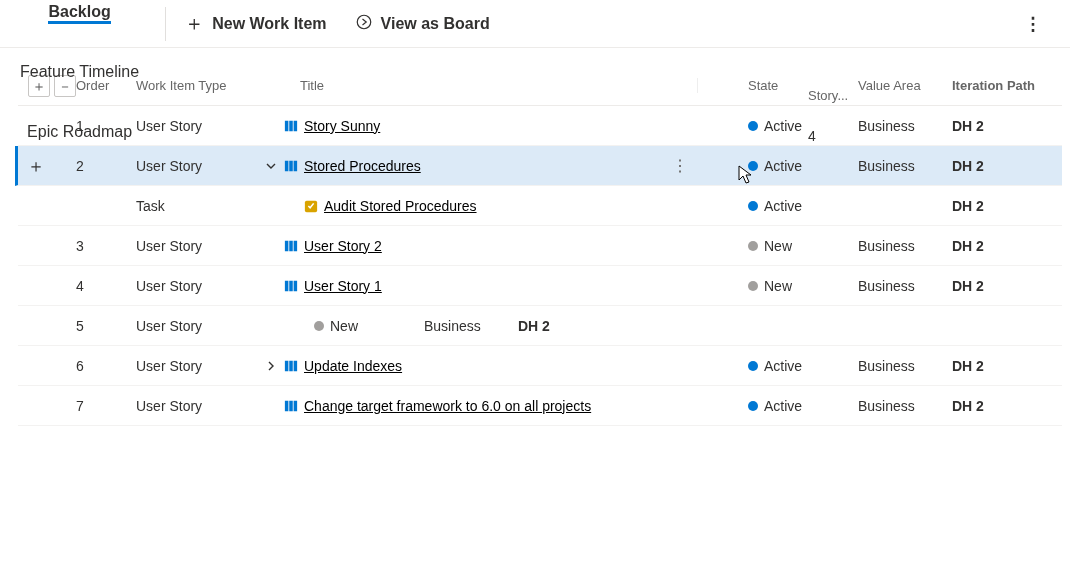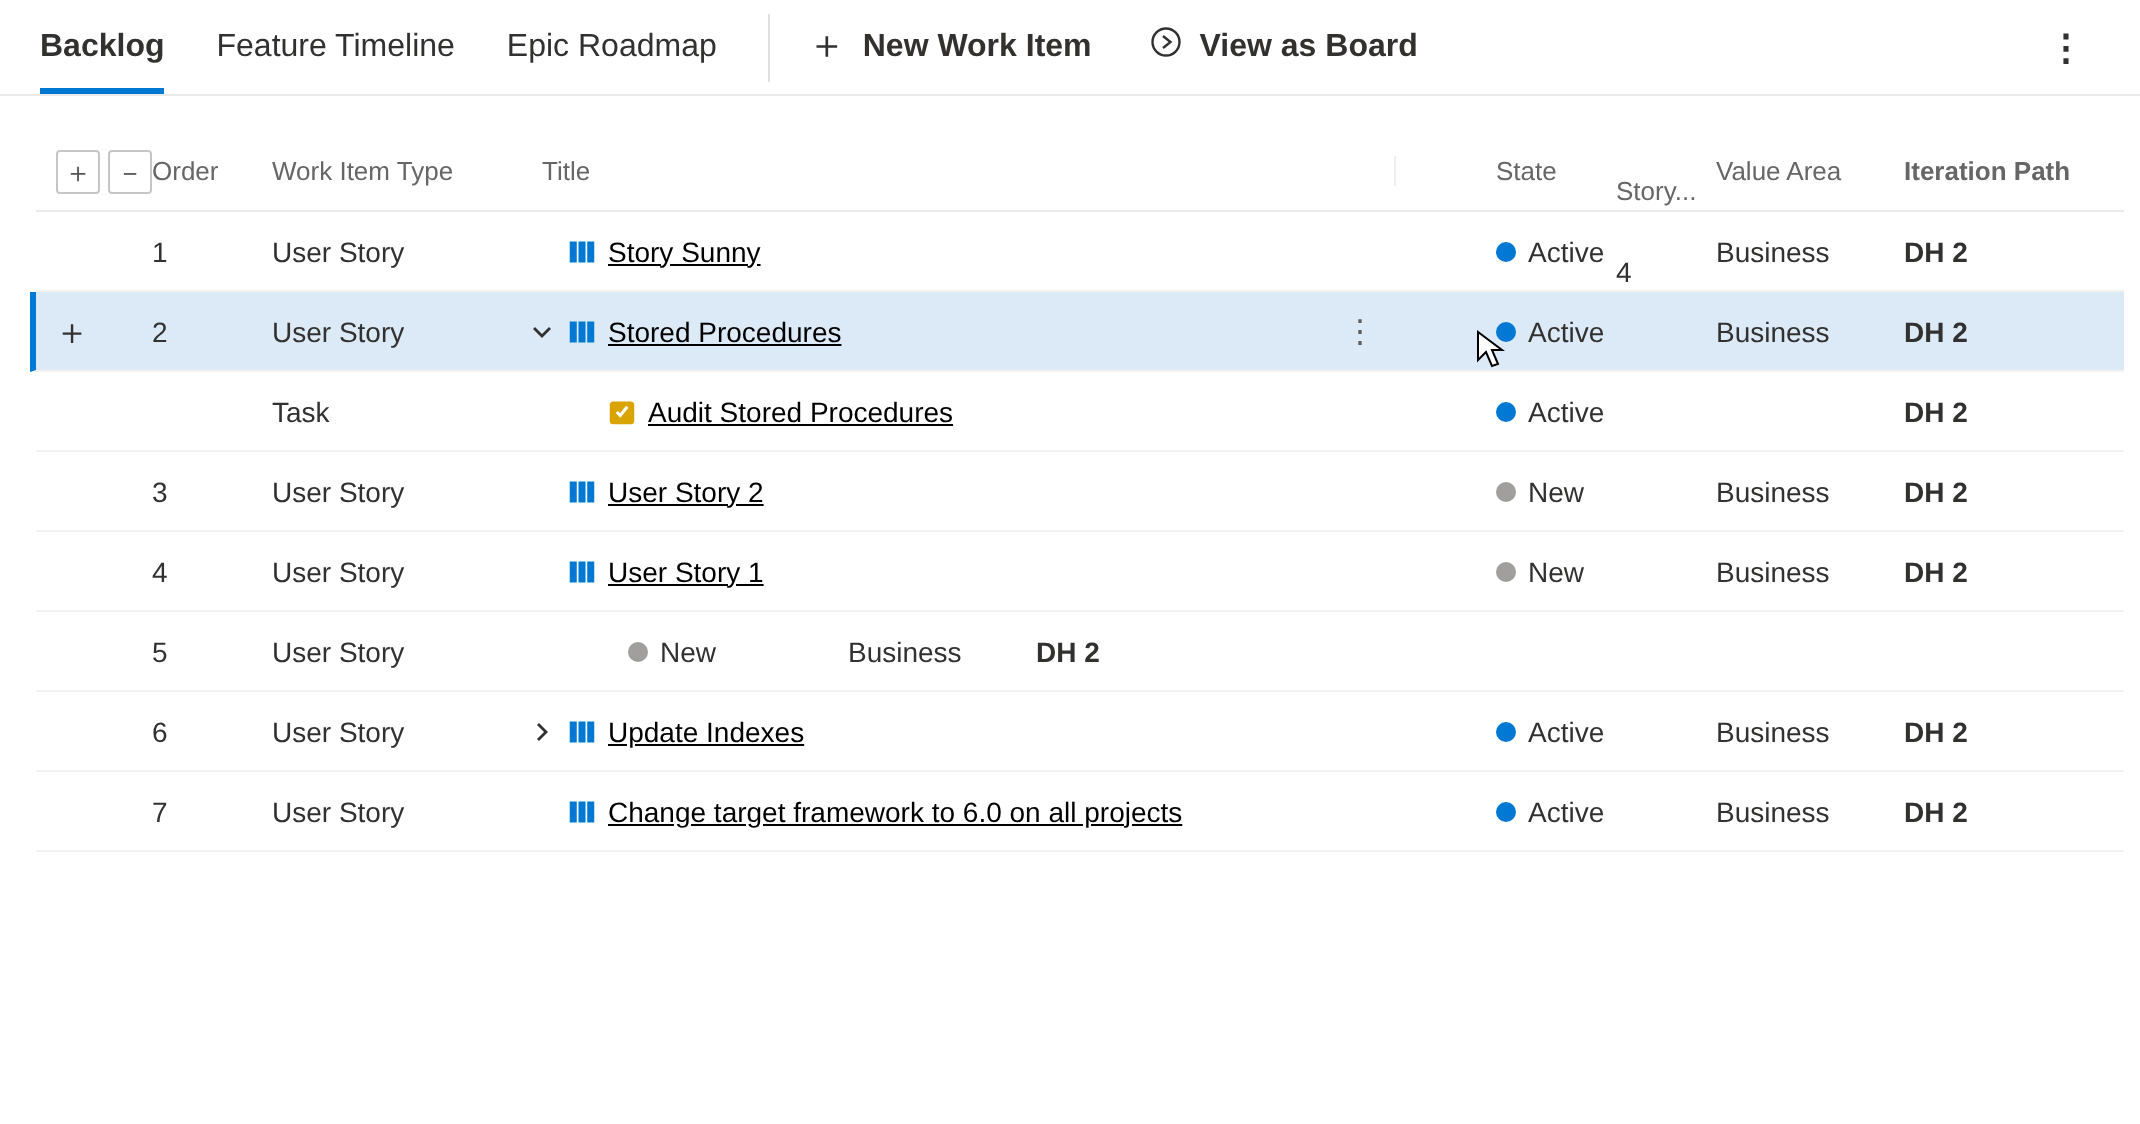--- a/index.html
+++ b/index.html
@@ -15,23 +15,24 @@
     .topbar {
       display: flex;
       align-items: center;
       height: 48px;
       padding: 0 20px;
       border-bottom: 1px solid #edebe9;
       position: relative;
     }
     .tabs {
       display: flex;
-      gap: 26px;
+      gap: 36px;
       align-items: center;
       height: 100%;
+      flex-direction: column;
     }
     .tab {
       height: 100%;
       display: flex;
       align-items: center;
       font-size: 16px;
       color: #323130;
       cursor: pointer;
       border-bottom: 3px solid transparent;
       padding-top: 3px;
@@ -196,21 +197,21 @@
 
 <div class="table-wrapper">
   <div class="header-row">
     <div class="ctrl-col">
       <div class="sq-btn">＋</div>
       <div class="sq-btn">－</div>
     </div>
     <div class="col-order">Order</div>
     <div class="col-type">Work Item Type</div>
     <div class="col-title">
-      <span style="margin-left:7px;">Title</span>
+      <span style="margin-left:36px;">Title</span>
     </div>
     <div class="col-state">State</div>
     <div class="col-story">Story...</div>
     <div class="col-value">Value Area</div>
     <div class="col-iter">Iteration Path</div>
   </div>
 
   <div id="rows-container">
       <div class="data-row">
         <div class="ctrl-col"></div>

